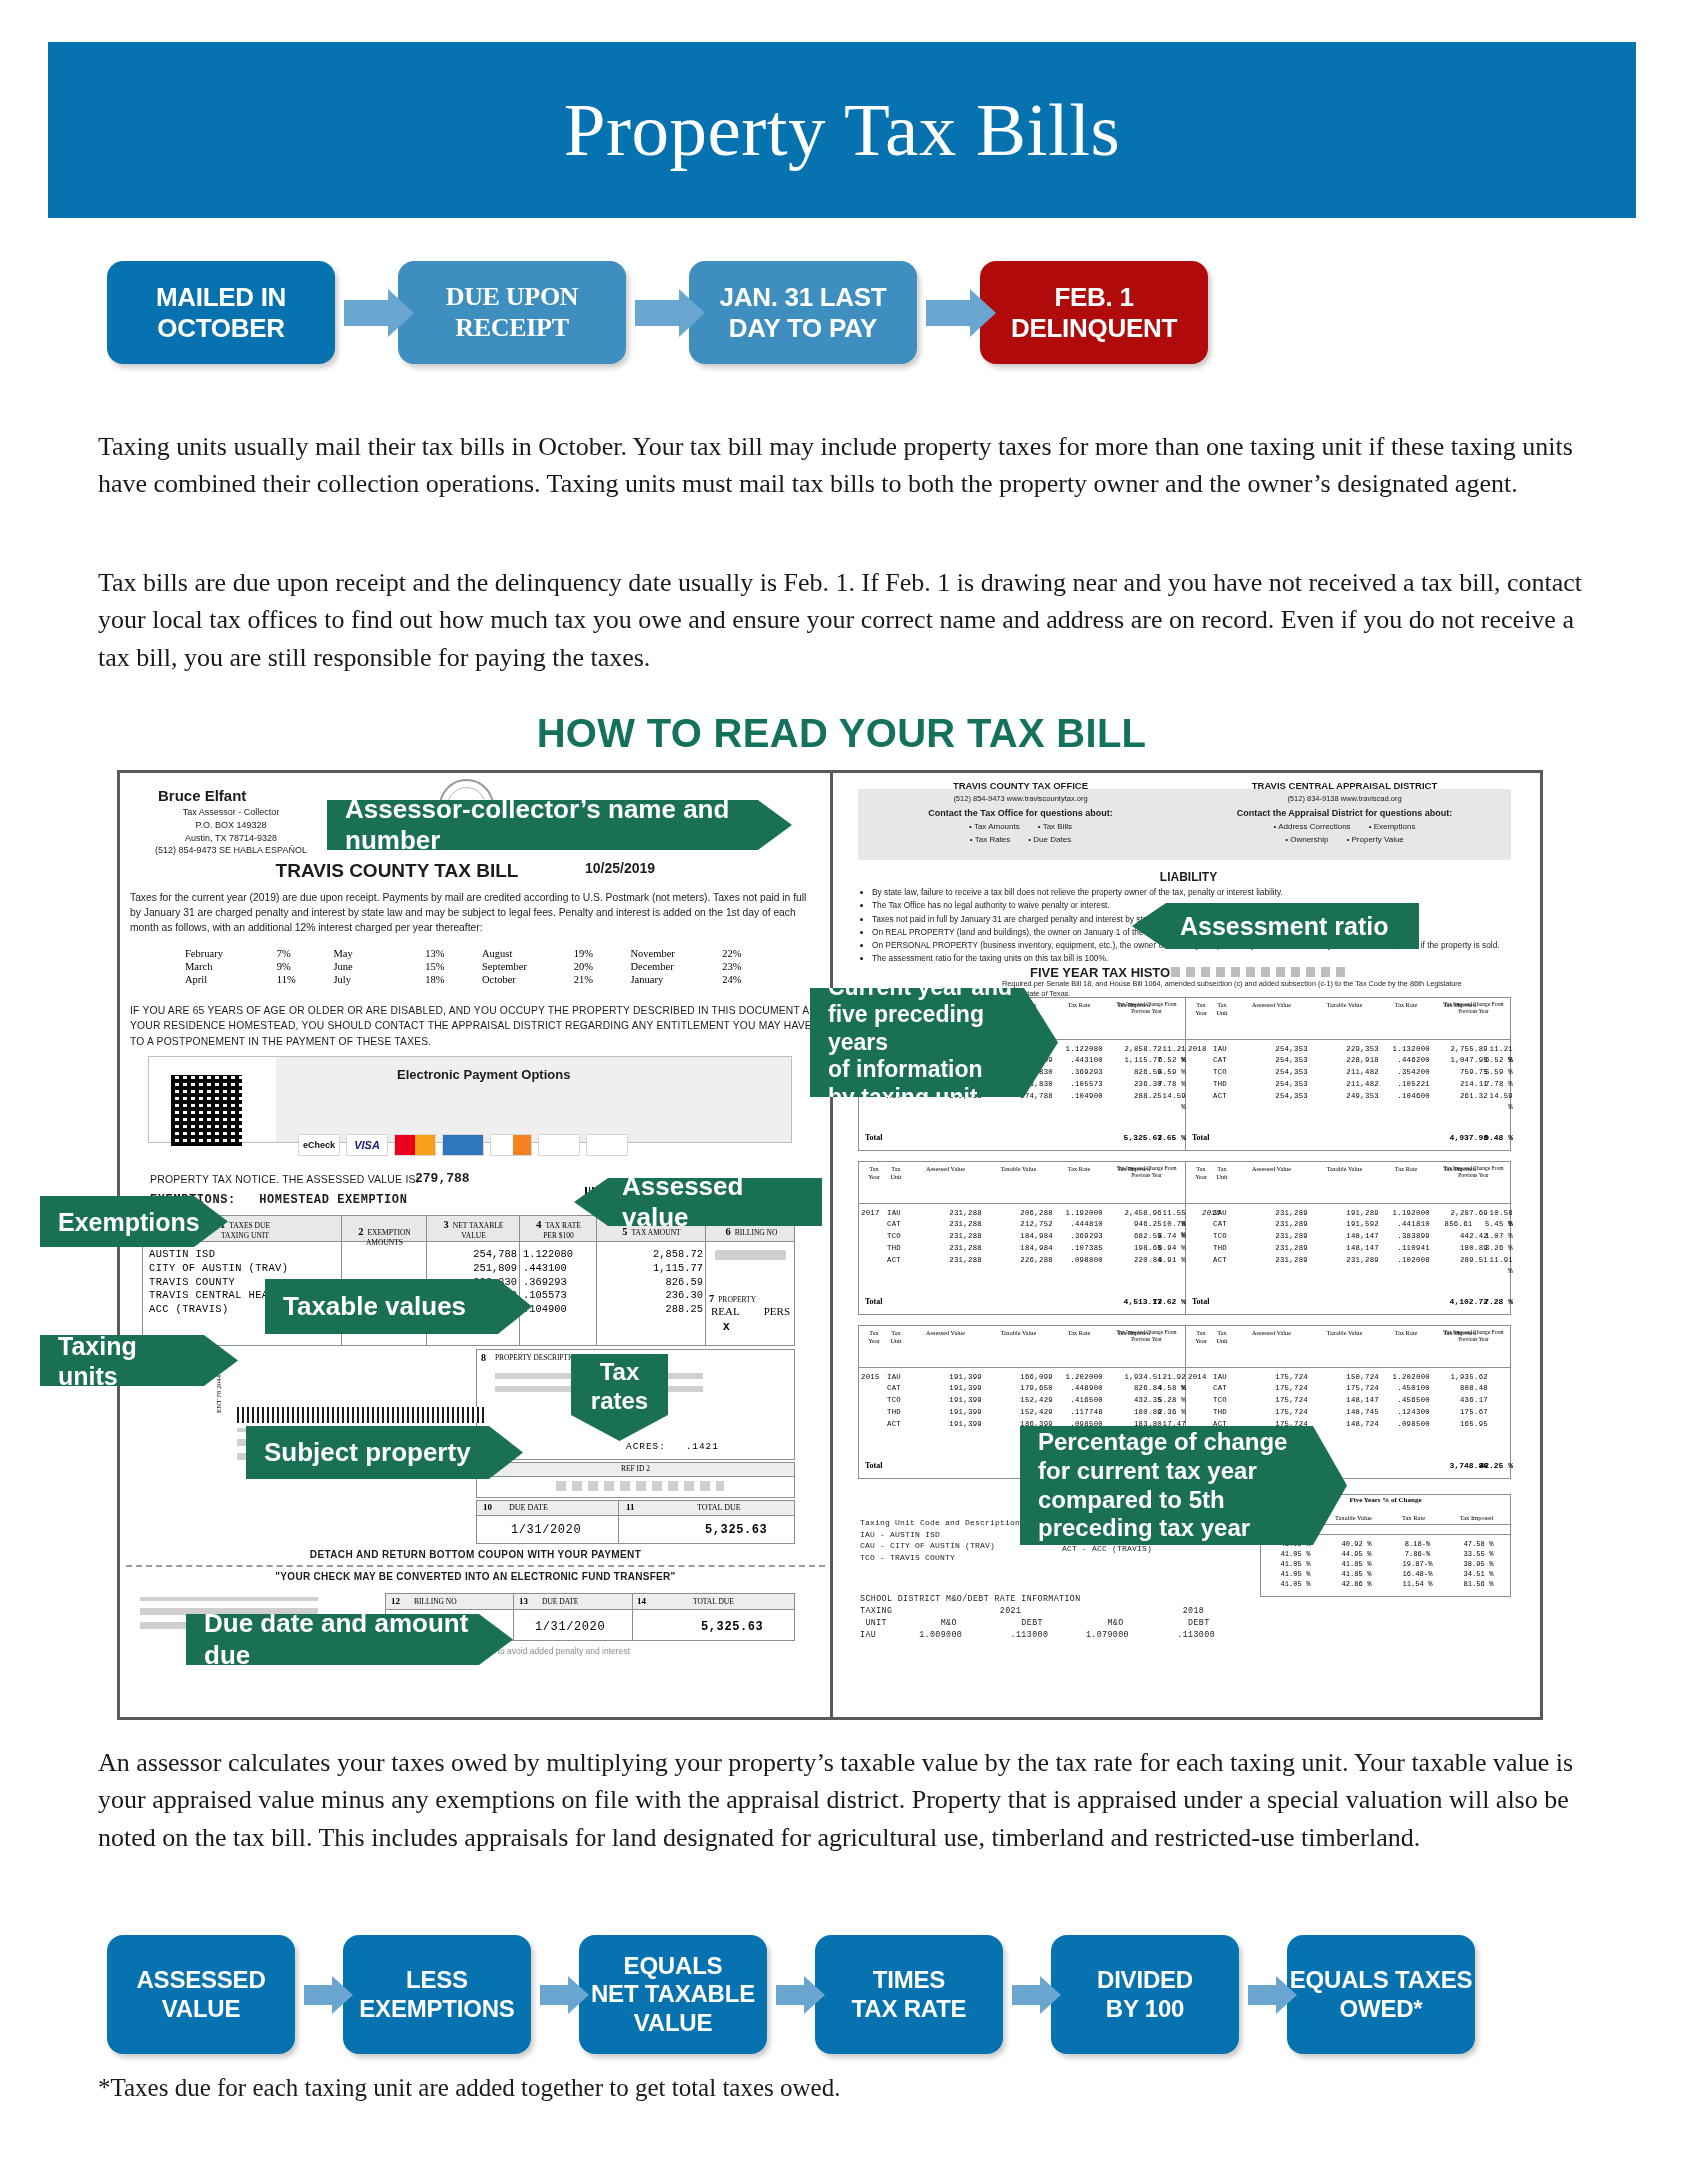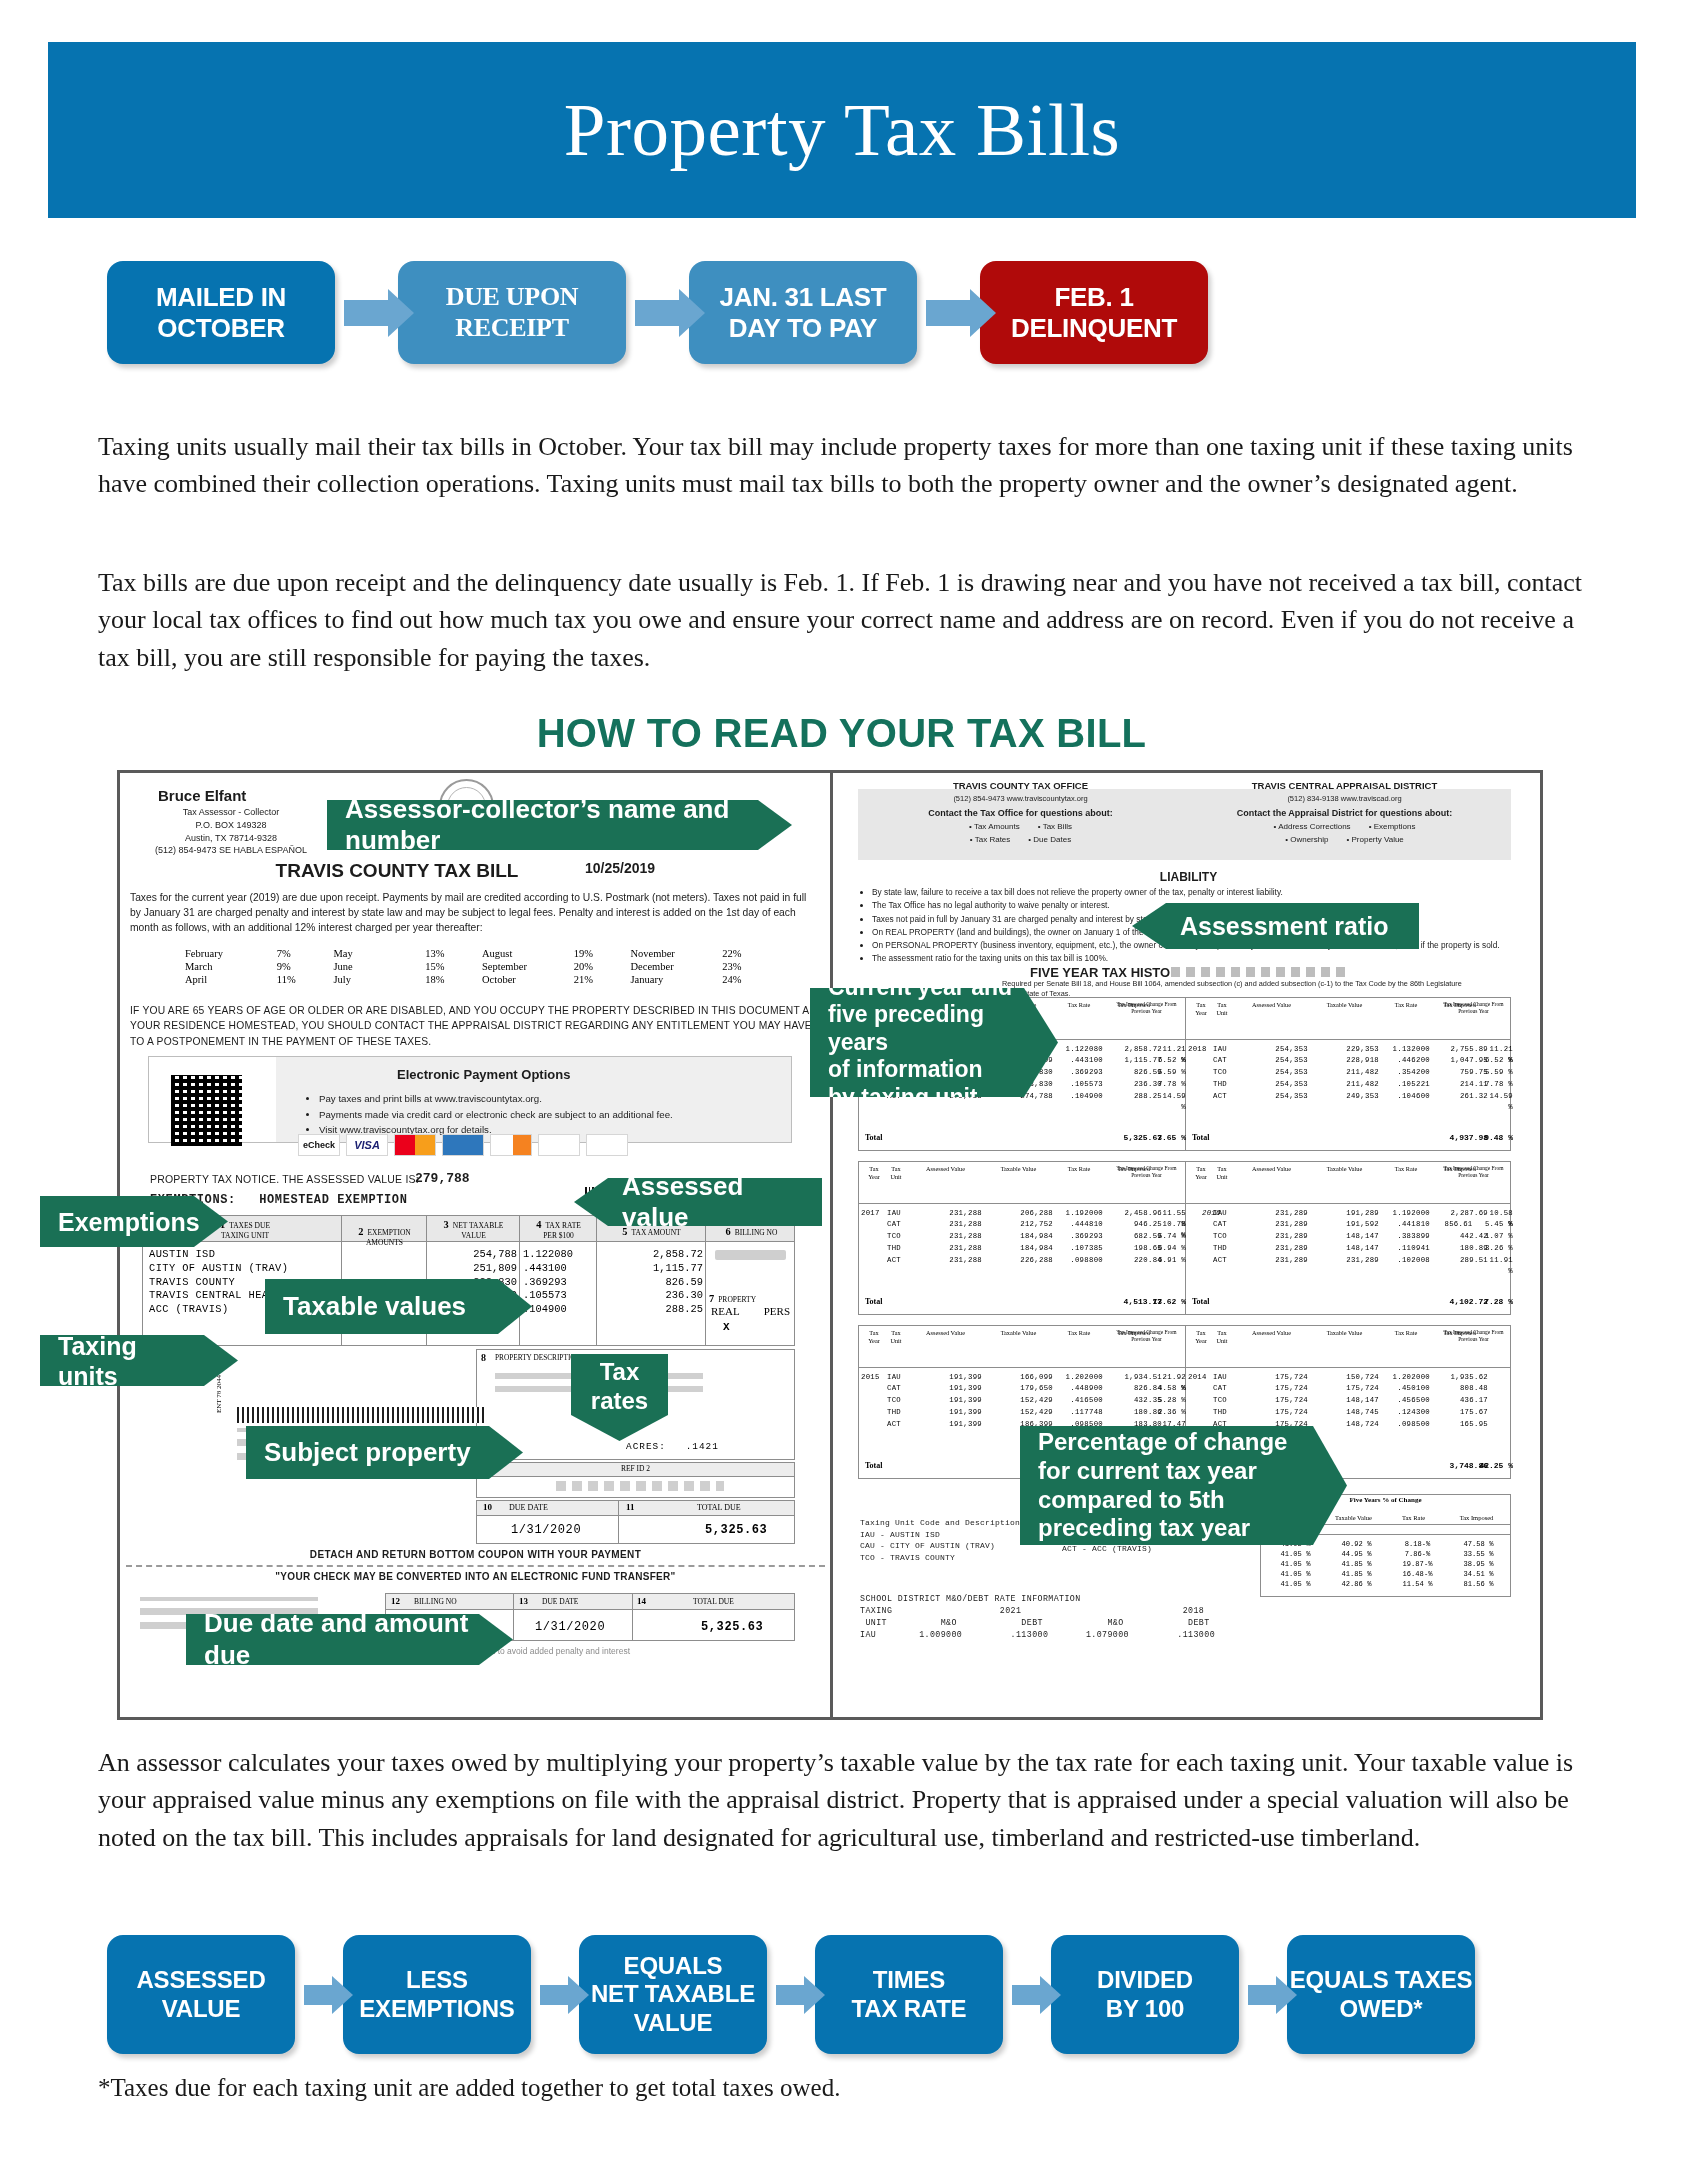--- a/index.html
+++ b/index.html
@@ -447,25 +447,20 @@
       </table>
     </div>
 
     <div class="bl bill-elderly">IF YOU ARE 65 YEARS OF AGE OR OLDER OR ARE DISABLED, AND YOU OCCUPY THE PROPERTY DESCRIBED IN THIS DOCUMENT AS YOUR RESIDENCE HOMESTEAD,  YOU SHOULD CONTACT THE APPRAISAL DISTRICT REGARDING ANY ENTITLEMENT YOU MAY HAVE TO A POSTPONEMENT IN THE PAYMENT OF THESE TAXES.</div>
 
     <div class="epo-box">
       <div class="epo-qrcell">
         <div class="qr"></div>
       </div>
       <div class="bl epo-title">Electronic Payment Options</div>
-      <ul class="bl epo-list" id="epo-list">
-          <li>Pay taxes and print bills at www.traviscountytax.org.</li>
-          <li>Payments made via credit card or electronic check are subject to an additional fee.</li>
-          <li>Visit www.traviscountytax.org for details.</li>
-        </ul>
       <div class="logo-row">
         <div class="logo lg-echeck">eCheck</div>
         <div class="logo lg-visa">VISA</div>
         <div class="logo lg-mc"></div>
         <div class="logo lg-amex"></div>
         <div class="logo lg-disc"></div>
         <div class="logo lg-ppc"></div>
         <div class="logo lg-pp"></div>
       </div>
     </div>

